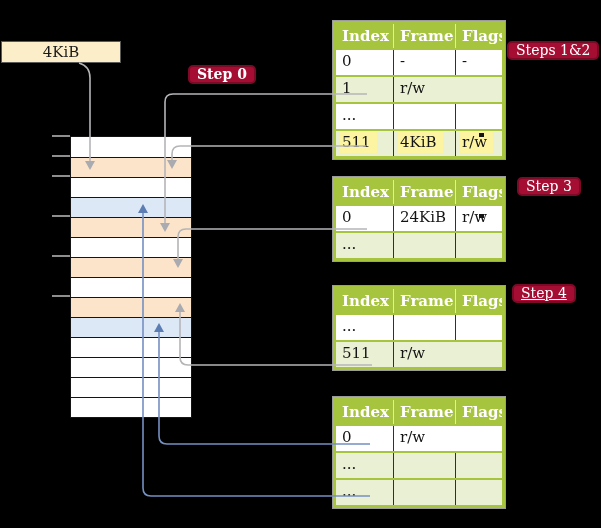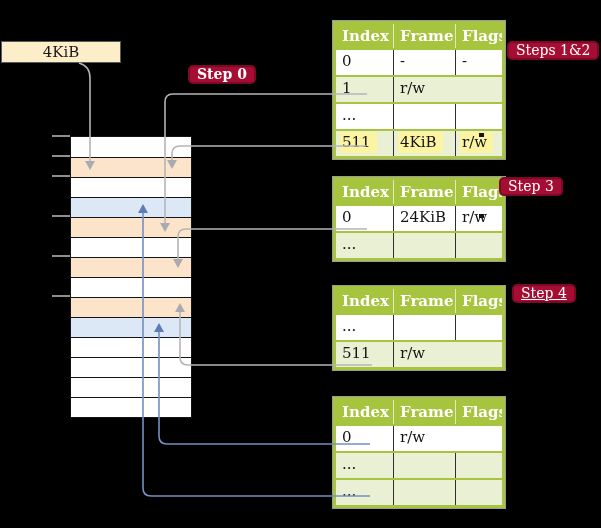--- a/index.html
+++ b/index.html
@@ -18,21 +18,21 @@
 
   
   .badge {
     position:absolute; z-index:6; white-space:nowrap;
     background:var(--badge); color:#fff;
     border:2px solid var(--badgeBorder); border-radius:5px;
     font-size:14px; line-height:15px; padding:0 7px;margin-top:22px;
   }
   #badge-step0  { left:188px; top:43px;font-weight:bold;  }
   #badge-steps12{ left:507px; top:19px;  }
-  #badge-step3  { left:499px; top:155px; }
+  #badge-step3  { left:517px; top:155px; }
   #badge-step4  { left:512px; top:262px;text-decoration:underline; }
 
   
   .memory-stack {
     position:absolute; left:70px; top:136px; width:120px;
     border:1px solid #141414; z-index:2;
   }
   .mrow { height:20px; box-sizing:border-box; background:#fff; }
   .mrow + .mrow { border-top:1px solid #141414; }
   .mrow.pagetable { background:var(--peach); }

